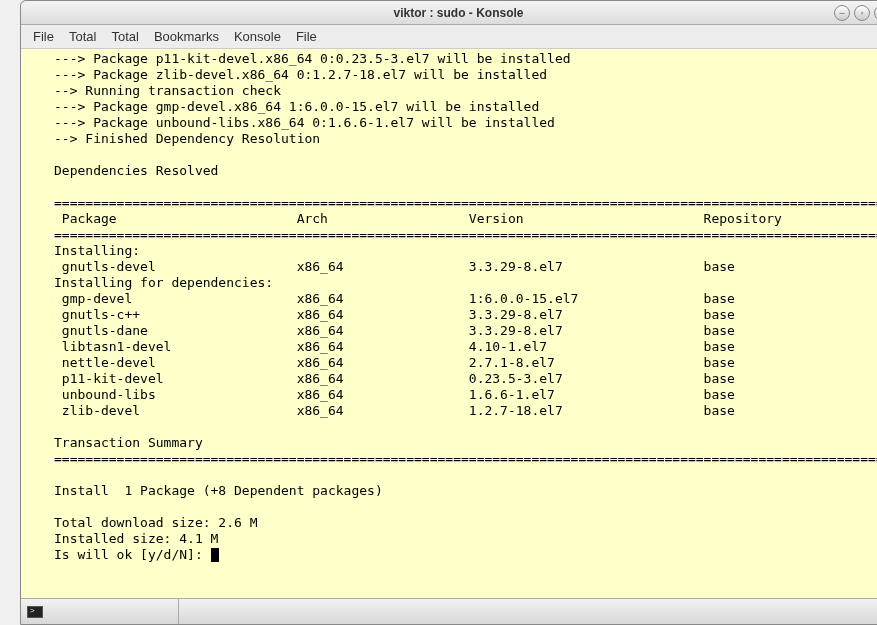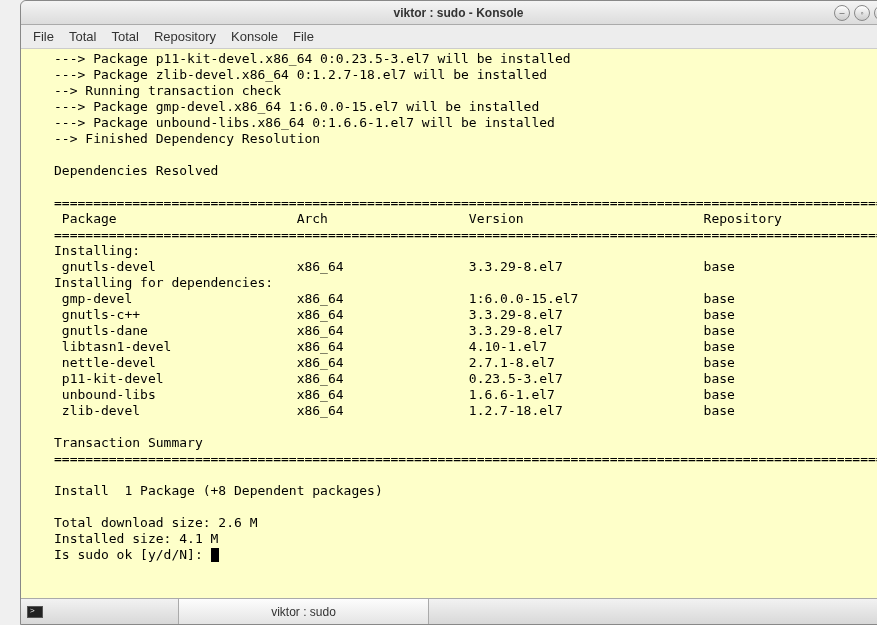--- a/index.html
+++ b/index.html
@@ -166,21 +166,21 @@
       <div class="tbtn">–</div>
       <div class="tbtn">◦</div>
       <div class="tbtn">×</div>
     </div>
   </div>
 
   <div class="menubar">
     <span class="menu-item">File</span>
     <span class="menu-item">Total</span>
     <span class="menu-item">Total</span>
-    <span class="menu-item">Repository</span>
+    <span class="menu-item">Bookmarks</span>
     <span class="menu-item">Konsole</span>
     <span class="menu-item">File</span>
   </div>
 
   <div class="terminal-wrap">
     <div class="terminal" id="terminal">---&gt; Package p11-kit-devel.x86_64 0:0.23.5-3.el7 will be installed
 ---&gt; Package zlib-devel.x86_64 0:1.2.7-18.el7 will be installed
 --&gt; Running transaction check
 ---&gt; Package gmp-devel.x86_64 1:6.0.0-15.el7 will be installed
 ---&gt; Package unbound-libs.x86_64 0:1.6.6-1.el7 will be installed
@@ -203,32 +203,29 @@
  unbound-libs                  x86_64                1.6.6-1.el7                   base                   405 k
  zlib-devel                    x86_64                1.2.7-18.el7                  base                    50 k
 
 Transaction Summary
 ================================================================================================================
 
 Install  1 Package (+8 Dependent packages)
 
 Total download size: 2.6 M
 Installed size: 4.1 M
-<span>Is sudo ok [y/d/N]: </span><span class="cursor"></span></div>
+<span>Is will ok [y/d/N]: </span><span class="cursor"></span></div>
     <div class="scrollbar">
       <div class="sb-btn">▴</div>
       <div class="sb-track">
         <div class="sb-thumb"></div>
       </div>
       <div class="sb-btn">▾</div>
     </div>
   </div>
 
   <div class="taskbar">
     <div class="task-launcher">
       <div class="term-icon"></div>
     </div>
-    <div class="task-tab">
-      <span>viktor : sudo</span>
-    </div>
   </div>
 
 </div>
 
 </body></html>

